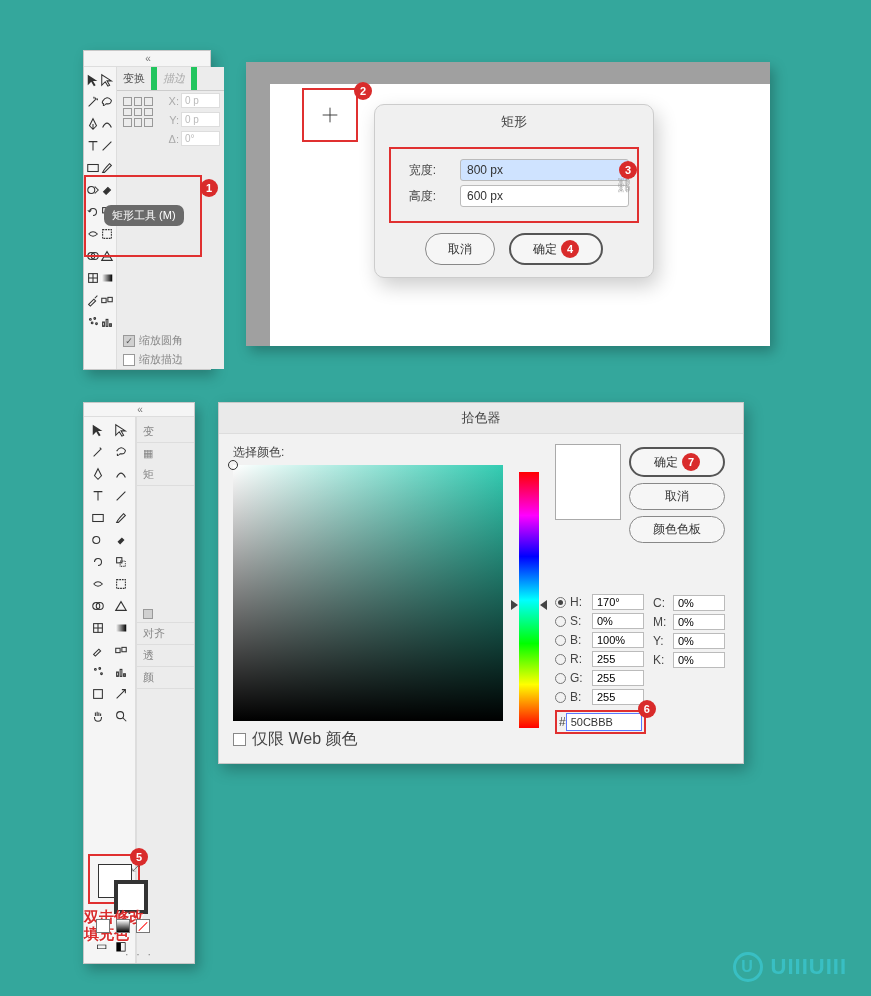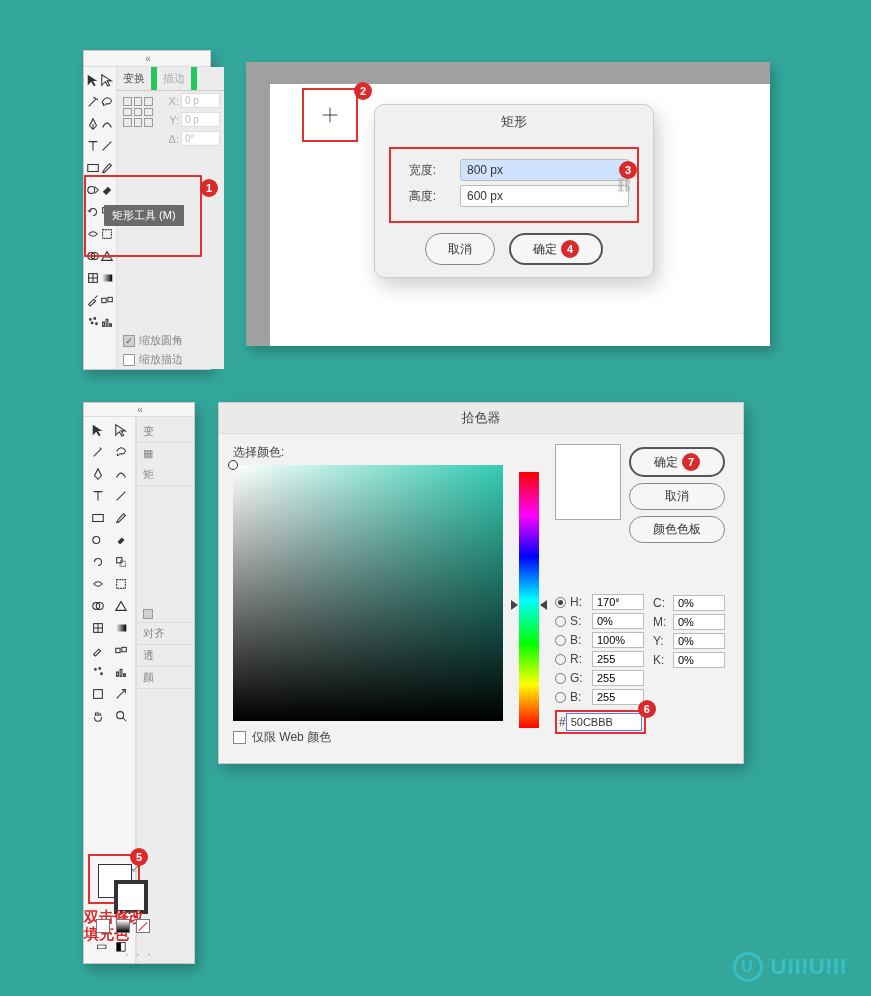--- a/index.html
+++ b/index.html
@@ -50,21 +50,21 @@
   .tool svg { width:14px; height:14px; stroke:#333; fill:none; stroke-width:1.2; }
   .tool.fill svg { fill:#333; stroke:none; }
   .sidepanel {
     flex:1;
     background:#ececec;
     display:flex; flex-direction:column;
     font-size:11px; color:#777;
   }
   .tabs { display:flex; border-bottom:1px solid #ccc; }
   .tab { padding:4px 6px; border-right:6px solid #22c55e; color:#555; }
-  .tab.dim { color:#aaa; }
+  .tab.dim { color:#aaa;font-style:italic; }
   .transform-icon {
     width:30px;height:30px;margin:6px;
     display:grid;grid-template-columns:repeat(3,1fr);grid-template-rows:repeat(3,1fr);
     gap:2px;
   }
   .transform-icon span{border:1px solid #999;}
   .tf-row{display:flex;align-items:center;padding:2px 4px;color:#aaa;}
   .tf-row label{width:16px;text-align:right;margin-right:2px;}
   .tf-row .val{background:#fff;border:1px solid #ddd;padding:1px 3px;width:39px;color:#bbb;font-size:10px;}
   .chk-row{display:flex;align-items:center;padding:2px 6px;color:#888;font-size:11px;}
@@ -76,21 +76,21 @@
     position:absolute;
     left:0; top:124px;
     width:118px; height:82px;
     border:2px solid #e03030;
     pointer-events:none;
   }
   .tooltip{
     position:absolute;
     left:18px; top:28px;
     background:#6a6a6a;color:#fff;
-    padding:3px 8px;border-radius:1px;font-size:11px;
+    padding:3px 8px;border-radius:7px;font-size:11px;
     white-space:nowrap;
   }
 
   
   .artboard-area{
     position:absolute;
     left:246px; top:62px;
     width:524px; height:284px;
     background:#a0a0a0;
     box-shadow: 4px 6px 12px rgba(0,0,0,0.25);
@@ -222,21 +222,21 @@
   .cp-label{font-size:12px;color:#444;margin-bottom:4px;}
   .sv-box{
     width:270px;height:256px;position:relative;
     background:
       linear-gradient(to bottom, rgba(0,0,0,0), #000),
       linear-gradient(to right, #fff, hsl(170,60%,50%));
   }
   .sv-cursor{
     position:absolute;left:-5px;top:-5px;width:10px;height:10px;border:1px solid #333;border-radius:50%;
   }
-  .webonly{display:flex;align-items:center;gap:6px;margin-top:8px;font-size:12px;color:#444;}
+  .webonly{display:flex;align-items:center;gap:6px;margin-top:8px;font-size:16px;color:#444;}
   .webonly .chkbox{width:13px;height:13px;border:1px solid #888;background:#fff;}
   .hue-col{display:flex;align-items:center;}
   .hue-strip{
     width:20px;height:256px;margin:0 6px;
     background:linear-gradient(to bottom,
       #ff0000 0%, #ff00ff 17%, #0000ff 33%, #00ffff 50%,
       #00ff00 67%, #ffff00 83%, #ff0000 100%);
     position:relative;
   }
   .hue-ind-l,.hue-ind-r{

